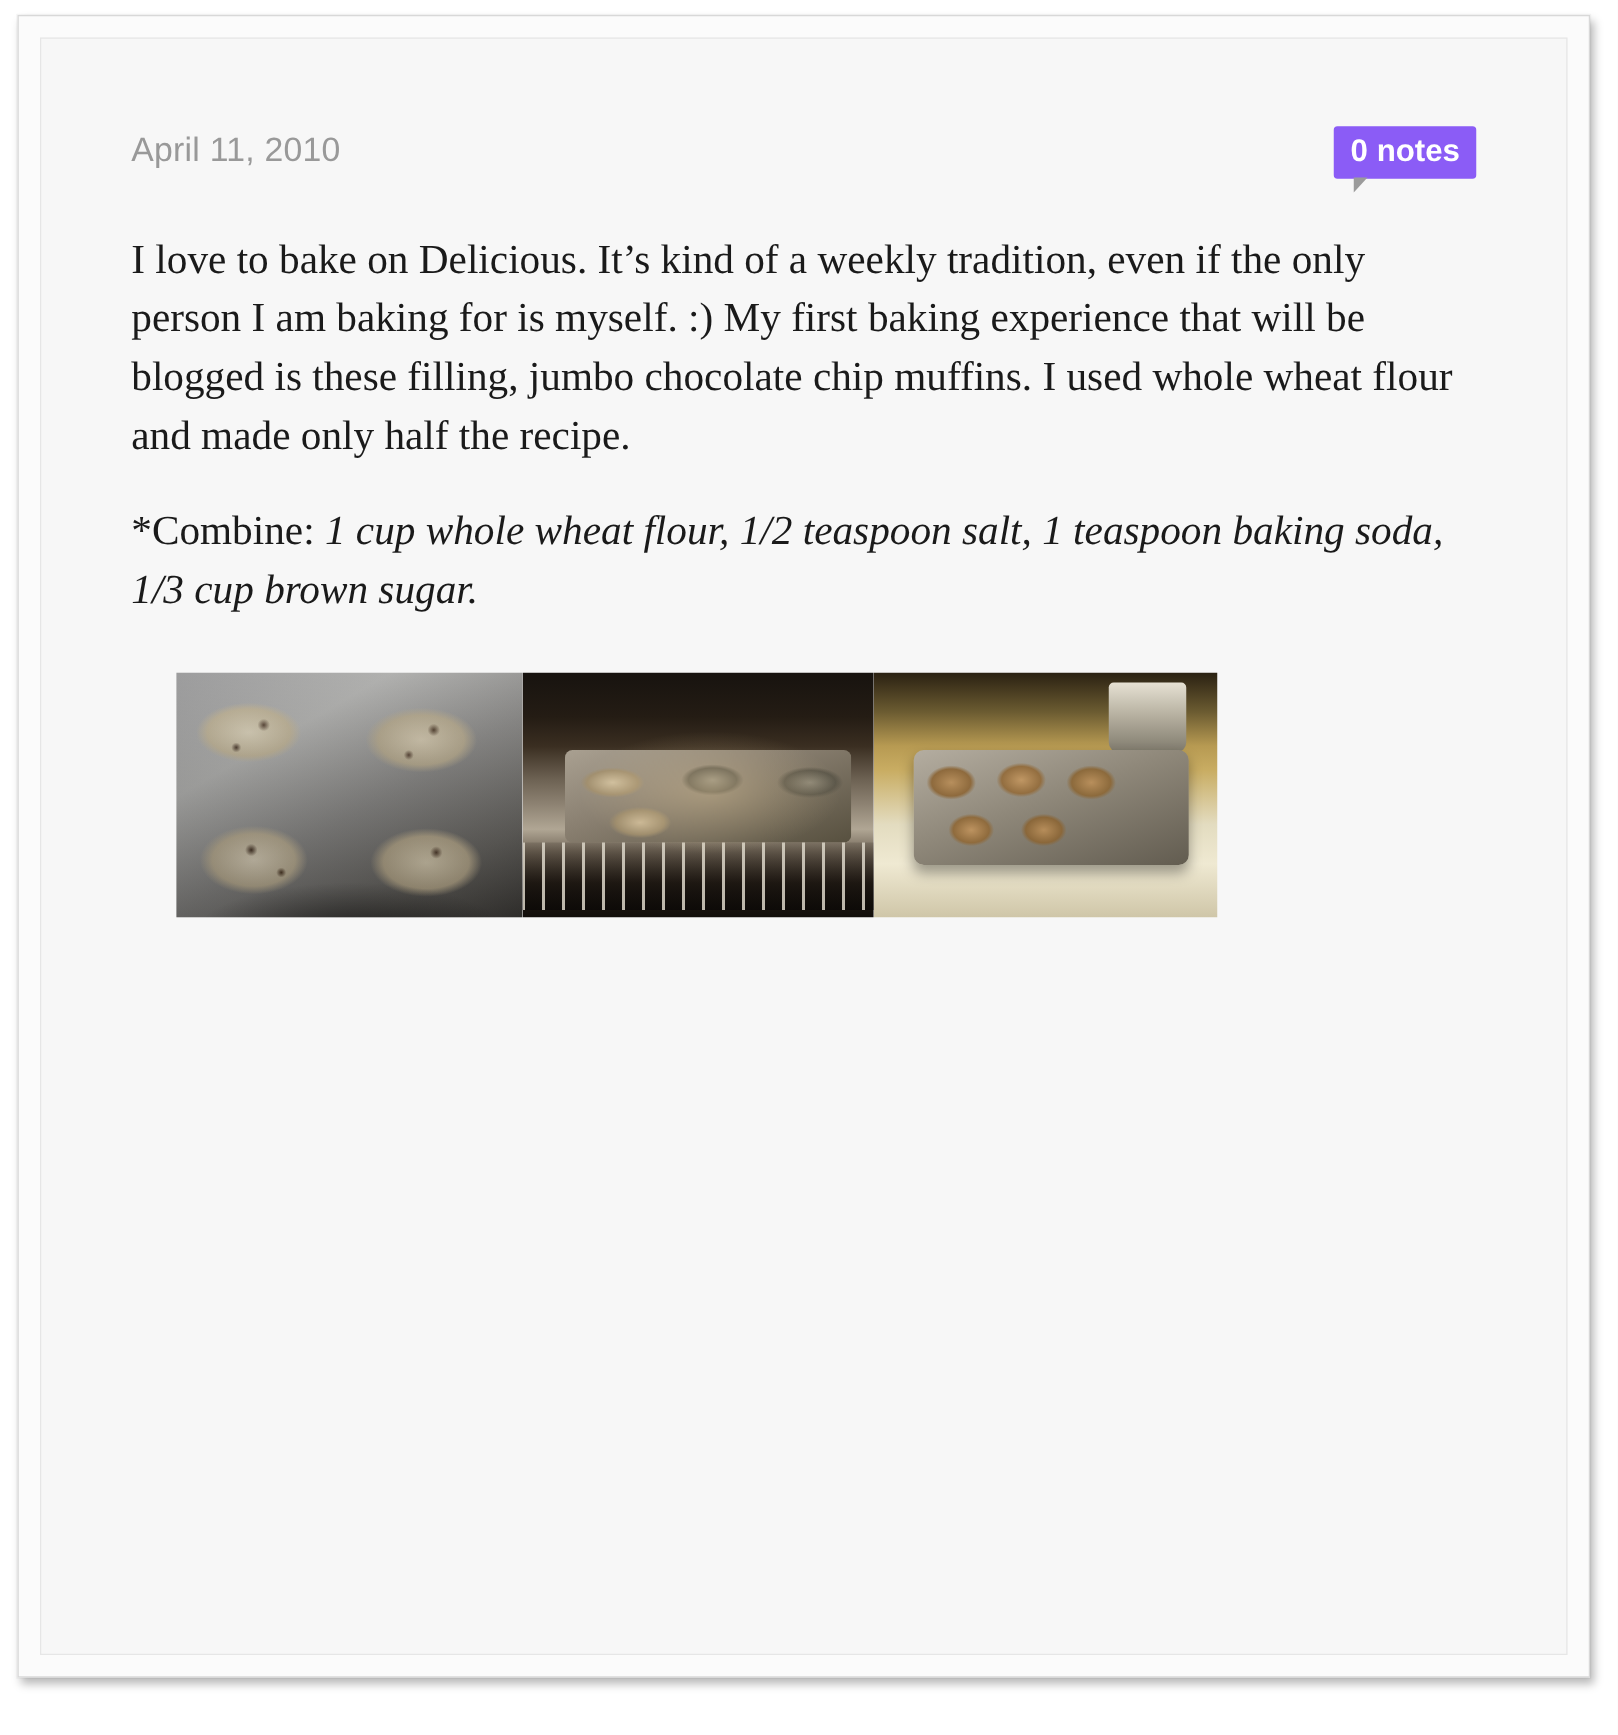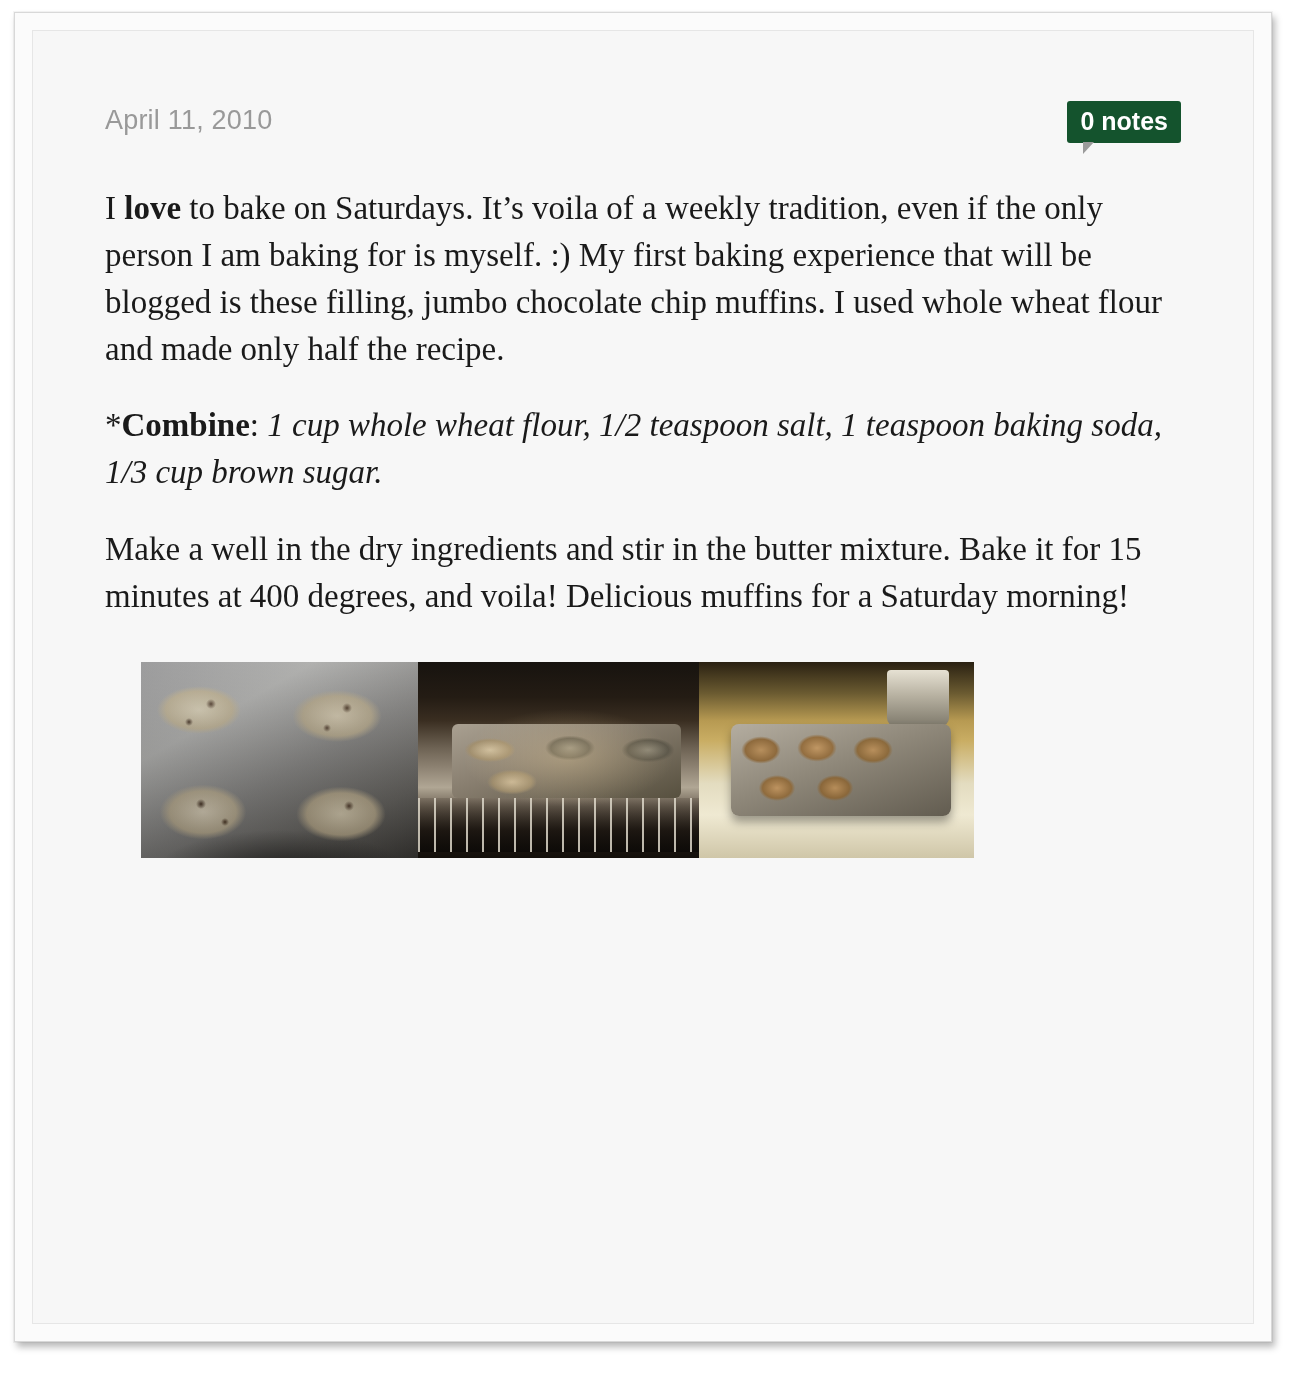--- a/index.html
+++ b/index.html
@@ -64,21 +64,21 @@
     line-height: 34px;
   }
 
   .notes-badge-wrap {
     position: absolute;
     right: 0;
     top: -2px;
   }
   .notes-badge {
     display: inline-block;
-    background: #14532d;
+    background: #8b5cf6;
     color: #ffffff;
     font-family: "Liberation Sans", sans-serif;
     font-size: 25px;
     font-weight: bold;
     padding: 5px 13px 7px 13px;
     border-radius: 3px;
     line-height: 30px;
   }
   .notes-tail {
     position: absolute;
@@ -102,21 +102,21 @@
 
   .body-text p {
     font-family: "Liberation Serif", serif;
     font-size: 33px;
     line-height: 1.42;
     color: #1a1a1a;
     margin: 30px 0 0 0;
   }
   .body-text p:first-child { margin-top: 34px; }
 
-  .body-text b, .body-text strong { font-weight: bold; }
+  .body-text b, .body-text strong { font-weight: normal; }
   .body-text i, .body-text em { font-style: italic; text-align: center; }
 
   .photo-strip {
     margin: 42px 0 0 36px;
     display: flex;
     width: 833px;
     height: 196px;
   }
   .photo {
     position: relative;
@@ -222,26 +222,25 @@
           <div class="post-date">April 11, 2010</div>
           <div class="notes-badge-wrap">
             <span class="notes-badge">0 notes</span>
             <span class="notes-tail"></span>
           </div>
         </div>
 
 
         <div class="body-text">
 
-          <p><span>I </span><b>love</b><span> to bake on Saturdays.  It’s voila of a weekly tradition, even if the only person I am baking for is myself. :) My first baking experience that will be blogged is these filling, jumbo chocolate chip muffins.  I used whole wheat flour and made only half the recipe.</span></p>
+          <p><span>I </span><b>love</b><span> to bake on Delicious.  It’s kind of a weekly tradition, even if the only person I am baking for is myself. :) My first baking experience that will be blogged is these filling, jumbo chocolate chip muffins.  I used whole wheat flour and made only half the recipe.</span></p>
 
           <p><span>*</span><b>Combine</b><span>: </span><i>1 cup whole wheat flour, 1/2 teaspoon salt, 1 teaspoon baking soda, 1/3 cup brown sugar.</i></p>
 
 
-          <p>Make a well in the dry ingredients and stir in the butter mixture.  Bake it for 15 minutes at 400 degrees, and voila!  Delicious muffins for a Saturday morning!</p>
         </div>
 
         <div class="photo-strip">
           <div class="photo photo-1">
             <div class="p1-bg"></div>
             <div class="p1-chips"></div>
             <div class="p1-shadow"></div>
           </div>
           <div class="photo photo-2">
             <div class="p2-bg"></div>

